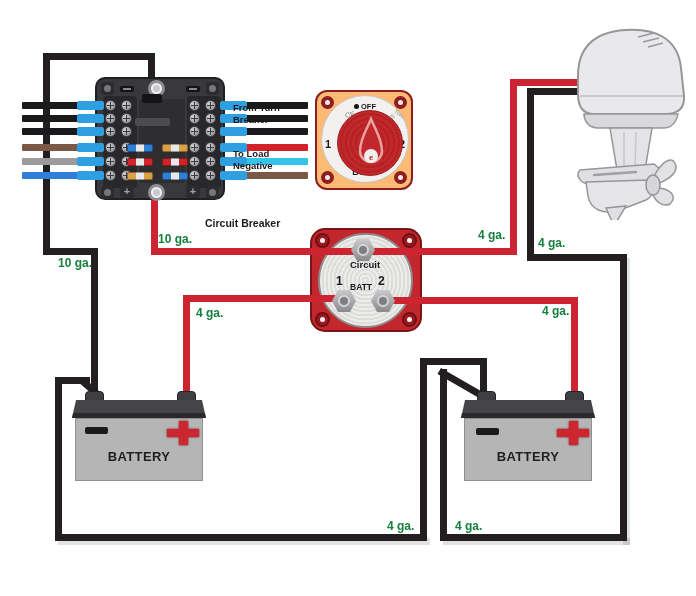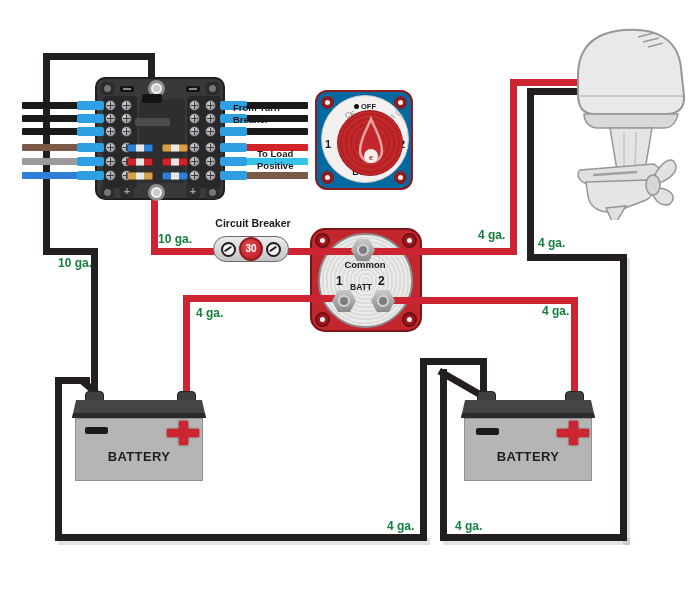--- a/index.html
+++ b/index.html
@@ -39,26 +39,26 @@
   
   #breaker{position:absolute;left:213px;top:234px;width:76px;height:30px;z-index:4;}
   .brk-body{position:absolute;left:0;top:2px;width:76px;height:26px;border-radius:13px;
     background:linear-gradient(#ececee,#c4c4c6);border:1.5px solid #6a6a6c;box-sizing:border-box;}
   .brk-term{position:absolute;top:7.5px;width:15px;height:15px;border-radius:50%;background:#f2f2f2;
     border:2.5px solid #1f1f21;box-sizing:border-box;}
   .brk-term::before{content:"";position:absolute;left:1px;top:4px;width:8px;height:2px;background:#1f1f21;transform:rotate(-35deg);}
   .brk-center{position:absolute;left:26px;top:3px;width:24px;height:24px;border-radius:50%;
     background:radial-gradient(circle at 40% 35%,#e04a50,#c0151e);border:2px solid #8c1d21;box-sizing:border-box;
     color:#fff;font-size:10px;font-weight:bold;text-align:center;line-height:20px;}
-  #breaker-label{position:absolute;left:205px;top:217px;width:96px;text-align:center;z-index:6;
+  #breaker-label{position:absolute;left:205px;top:217px;width:96px;text-align:left;z-index:6;
     font-size:10.5px;font-weight:bold;color:#1a1a1c;}
 
   
   #switch-front{position:absolute;left:315px;top:90px;width:98px;height:100px;z-index:2;
-    background:#0369a1;border:2px solid #8c1d21;border-radius:12px;box-sizing:border-box;}
+    background:#fdba74;border:2px solid #8c1d21;border-radius:12px;box-sizing:border-box;}
   .fsw-hole{position:absolute;width:13px;height:13px;border-radius:50%;background:#8c1d21;}
   .fsw-hole::before{content:"";position:absolute;left:4px;top:4px;width:5px;height:5px;border-radius:50%;background:#f4e9e9;}
   .fsw-face{position:absolute;left:4px;top:3px;width:88px;height:88px;border-radius:50%;
     background:#f2f1ef;border:1px solid #c6c5c3;box-sizing:border-box;}
   .fsw-inner{position:absolute;left:15px;top:14px;width:66px;height:66px;border-radius:50%;
     background:repeating-radial-gradient(circle at 50% 50%,#c1272d 0 3px,#b2221f 3px 5px);
     border:1px solid #9a1b20;box-sizing:border-box;}
   .fsw-off{position:absolute;left:0;right:0;top:6px;display:flex;justify-content:center;align-items:center;gap:2px;
     font-size:7.5px;font-weight:bold;color:#1a1a1c;}
   .lockdot{width:5px;height:5px;border-radius:50%;background:#111;}
@@ -233,32 +233,26 @@
       <div class="fuse" style="left: 65px; top: 65px; background: linear-gradient(90deg, rgb(216, 160, 72) 0px, rgb(216, 160, 72) 32%, rgb(232, 232, 232) 32%, rgb(232, 232, 232) 68%, rgb(216, 160, 72) 68%, rgb(216, 160, 72) 100%);"></div>
       <div class="fuse" style="left: 30px; top: 79px; background: linear-gradient(90deg, rgb(210, 35, 42) 0px, rgb(210, 35, 42) 32%, rgb(232, 232, 232) 32%, rgb(232, 232, 232) 68%, rgb(210, 35, 42) 68%, rgb(210, 35, 42) 100%);"></div>
       <div class="fuse" style="left: 65px; top: 79px; background: linear-gradient(90deg, rgb(210, 35, 42) 0px, rgb(210, 35, 42) 32%, rgb(232, 232, 232) 32%, rgb(232, 232, 232) 68%, rgb(210, 35, 42) 68%, rgb(210, 35, 42) 100%);"></div>
       <div class="fuse" style="left: 30px; top: 93px; background: linear-gradient(90deg, rgb(216, 160, 72) 0px, rgb(216, 160, 72) 32%, rgb(232, 232, 232) 32%, rgb(232, 232, 232) 68%, rgb(216, 160, 72) 68%, rgb(216, 160, 72) 100%);"></div>
       <div class="fuse" style="left: 65px; top: 93px; background: linear-gradient(90deg, rgb(47, 127, 214) 0px, rgb(47, 127, 214) 32%, rgb(232, 232, 232) 32%, rgb(232, 232, 232) 68%, rgb(47, 127, 214) 68%, rgb(47, 127, 214) 100%);"></div>
     </div>
   <div class="load-label" style="left:233px;top:102px;">
     <span>From Turn</span><br>
     <span>Breaker</span>
   </div>
-  <div class="load-label" style="left:233px;top:148px;margin-left:24px;">
+  <div class="load-label" style="left:233px;top:148px;">
     <span>To Load</span><br>
-    <span>Positive</span>
+    <span>Negative</span>
   </div>
 
   <div id="breaker-label">Circuit Breaker</div>
-  <div id="breaker">
-    <div class="brk-body"></div>
-    <div class="brk-term" style="left:8px;"></div>
-    <div class="brk-term" style="left:53px;"></div>
-    <div class="brk-center">30</div>
-  </div>
 
   <div id="switch-front">
     <div class="fsw-hole" style="left:4px;top:4px;"></div>
     <div class="fsw-hole" style="right:4px;top:4px;"></div>
     <div class="fsw-hole" style="left:4px;bottom:4px;"></div>
     <div class="fsw-hole" style="right:4px;bottom:4px;"></div>
     <div class="fsw-face">
       <div class="fsw-off">
         <span class="lockdot"></span>
         <span>OFF</span>
@@ -280,21 +274,21 @@
   <div id="switch-rear">
     <div class="rsw-ear" style="left:3px;top:3px;"></div>
     <div class="rsw-ear" style="right:3px;top:3px;"></div>
     <div class="rsw-ear" style="left:3px;bottom:3px;"></div>
     <div class="rsw-ear" style="right:3px;bottom:3px;"></div>
     <div class="rsw-face"></div>
   </div>
   <div class="stud" style="left:351px;top:239px;"></div>
   <div class="stud" style="left:332px;top:290px;"></div>
   <div class="stud" style="left:371px;top:290px;"></div>
-  <div class="rsw-label" style="left:337px;top:259px;width:56px;text-align:center;font-size:9.5px;">Common</div>
+  <div class="rsw-label" style="left:337px;top:259px;width:56px;text-align:center;font-size:9.5px;">Circuit</div>
   <div class="rsw-label" style="left:336px;top:274px;font-size:12px;">1</div>
   <div class="rsw-label" style="left:350px;top:282px;font-size:8.5px;">BATT</div>
   <div class="rsw-label" style="left:378px;top:274px;font-size:12px;">2</div>
 
   <div class="battery" style="left:72px;top:391px;">
     <div class="bat-termcap" style="left:13px;"></div>
     <div class="bat-termcap" style="left:105px;"></div>
     <div class="bat-cap"></div>
     <div class="bat-body"></div>
     <div class="bat-minus" style="left:13px;top:36px;"></div>

